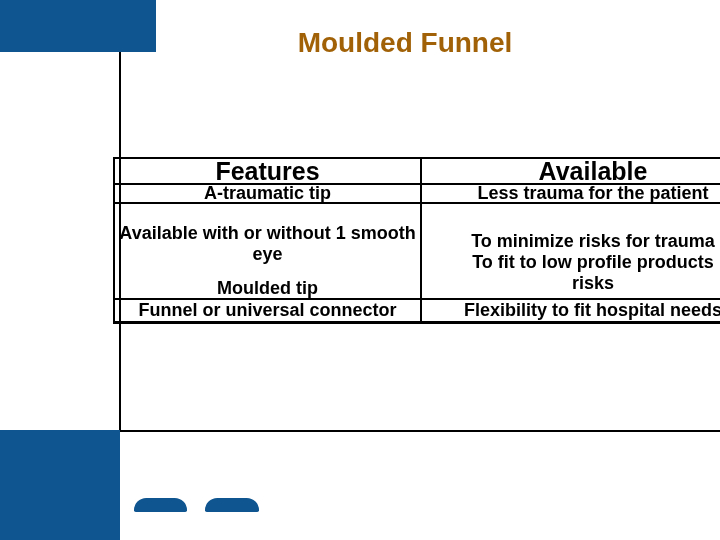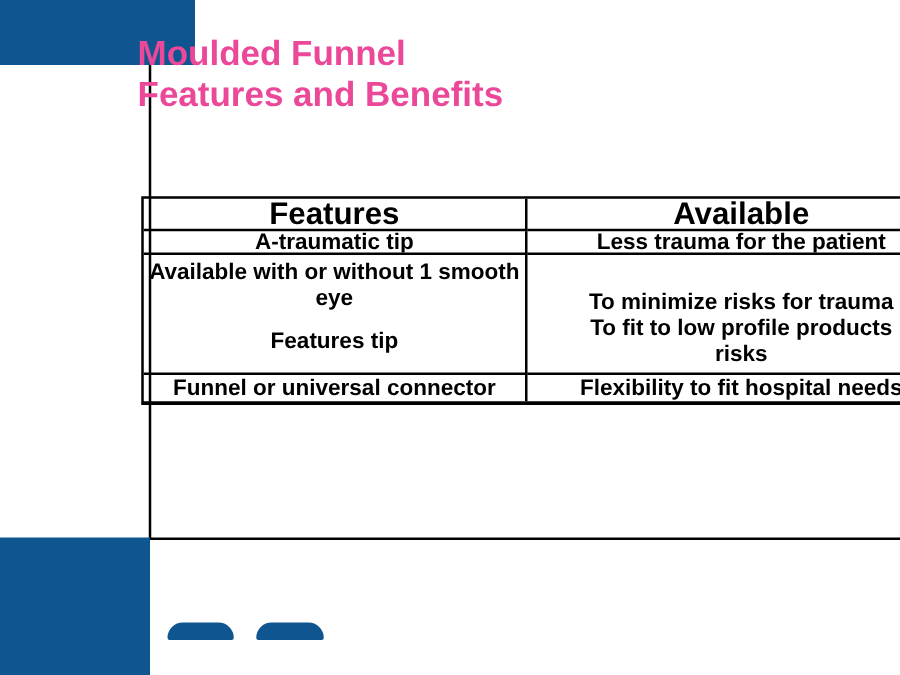--- a/index.html
+++ b/index.html
@@ -49,22 +49,22 @@
     border-radius: 14px 14px 2px 2px;
   }
   .logo-shape.s1 { left: 134px; width: 53px; }
   .logo-shape.s2 { left: 205px; width: 54px; }
 
   
   .title {
     position: absolute;
     left: 110px; top: 26px;
     width: 590px;
-    text-align: left;
-    color: #ec4899;
+    text-align: center;
+    color: #a16207;
     font-weight: bold;
     font-size: 28px;
     line-height: 33px;
     letter-spacing: 0px;
   }
 
   
   .tbl {
     position: absolute;
     left: 113px; top: 157px;
@@ -92,52 +92,51 @@
     overflow: hidden;
   }
   .col-f { border-right: 2px solid #000000; }
   .rb    { border-bottom: 2px solid #000000; }
   .hdr   { font-size: 25px; }
 
   .cell.tall {
     justify-content: flex-start;
   }
   .tall .p2 { margin-top: 13px; }
-  .tall.feat { padding-top: 3px; }
+  .tall.feat { padding-top: 19px; }
   .tall.bene { padding-top: 27px; }
 </style>
 </head>
 <body>
 
 <div id="slide">
 
   <div class="accent-top"></div>
   <div class="vrule"></div>
   <div class="hrule"></div>
   <div class="accent-bottom"></div>
   <div class="logo-shape s1"></div>
   <div class="logo-shape s2"></div>
 
   <div class="title">
     <div>Moulded Funnel</div>
-    <div>Features and Benefits</div>
   </div>
 
   <div class="tbl">
 
     <div class="cell hdr col-f rb">Features</div>
     <div class="cell hdr rb">Available</div>
 
     <div class="cell col-f rb">A-traumatic tip</div>
     <div class="cell rb">Less trauma for the patient</div>
 
     <div class="cell tall feat col-f rb">
       <div class="p1">Available with or without 1 smooth
 eye</div>
-      <div class="p2">Features tip</div>
+      <div class="p2">Moulded tip</div>
     </div>
     <div class="cell tall bene rb">
       <div class="p1">To minimize risks for trauma</div>
       <div>To fit to low profile products
 risks</div>
     </div>
 
     <div class="cell col-f">Funnel or universal connector</div>
     <div class="cell">Flexibility to fit hospital needs</div>
 

